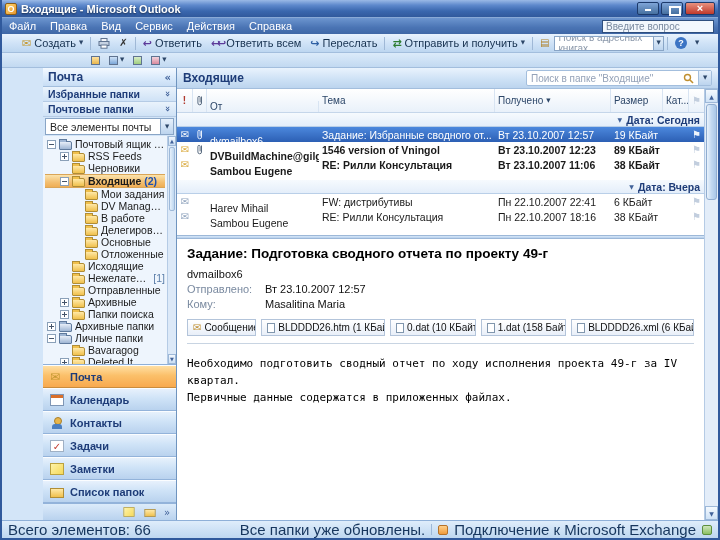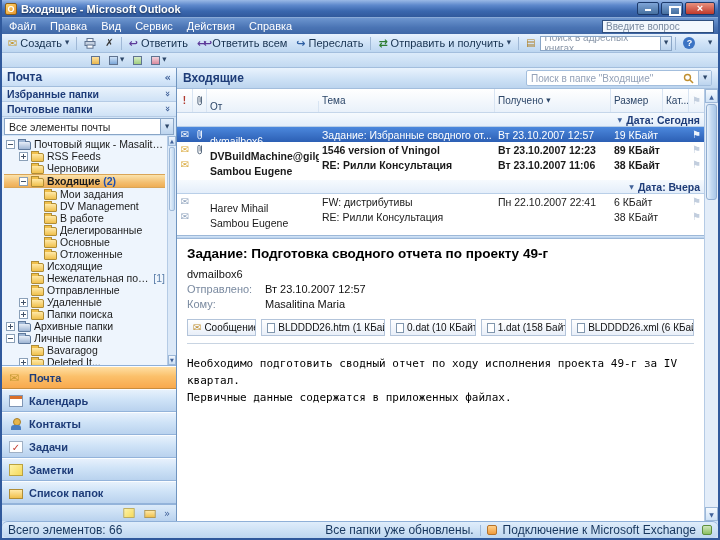--- a/index.html
+++ b/index.html
@@ -18,21 +18,21 @@
 .win-btn.max::before{content:"";position:absolute;left:7px;top:3px;width:8px;height:6px;border:2px solid #fff;border-top-width:2px;}
 .win-btn.close{width:30px;background:linear-gradient(#e8917e,#c0392b);}
 .win-btn.close::before{content:"×";position:absolute;inset:0;color:#fff;font-weight:bold;font-size:11px;line-height:11px;text-align:center;}
 
 
 .menubar{flex:0 0 17px;background:linear-gradient(#6c95cf,#4a74b4 60%,#3f67a6);border-top:1px solid #89a9d6;display:flex;align-items:center;color:#fff;}
 .menu-item{padding:0 7px;line-height:16px;white-space:nowrap;}
 .ask-box{margin-left:auto;margin-right:4px;width:112px;height:13px;background:#f2f7fd;border:1px solid #2e4e7e;color:#7a8aa0;font-size:10px;line-height:11px;padding:0 3px;overflow:hidden;white-space:nowrap;}
 
 
-.toolbar{flex:0 0 19px;background:linear-gradient(#e8f2fd,#d0e3f7 50%,#bdd6f0);border-bottom:1px solid #a3bedd;display:flex;align-items:center;padding:0 2px;gap:1px;}
+.toolbar{flex:0 0 19px;background:linear-gradient(#e8f2fd,#d0e3f7 50%,#bdd6f0);border-bottom:1px solid #a3bedd;display:flex;align-items:center;padding:0 16px;gap:1px;}
 .tbtn{display:flex;align-items:center;gap:3px;padding:0 4px;height:17px;border-radius:2px;white-space:nowrap;color:#16314f;}
 .tsep{width:1px;height:13px;background:#9fb8d6;margin:0 2px;flex:0 0 1px;}
 .i-down{font-family:"DejaVu Sans",sans-serif;font-size:5.5px;color:#2c4668;line-height:1;}
 .i-down::before{content:"▼";}
 .ic-newmail{font-family:"DejaVu Sans",sans-serif;font-size:11px;color:#c59a33;line-height:1;}
 .ic-newmail::before{content:"✉";}
 .ic-del{font-family:"DejaVu Sans",sans-serif;font-weight:bold;color:#333;font-size:10px;line-height:1;}
 .ic-del::before{content:"✗";}
 .ic-reply{font-family:"DejaVu Sans",sans-serif;color:#5c3a99;font-weight:bold;font-size:11px;line-height:1;}
 .ic-reply::before{content:"↩";}
@@ -53,21 +53,21 @@
 .sq{width:9px;height:9px;border:1px solid #5f7390;}
 .sq1{background:linear-gradient(#ffe2a0,#e8b64c);}
 .sq2{background:linear-gradient(#cfe2f7,#7ca7d8);}
 .sq3{background:linear-gradient(#d9edc8,#9fce7e);}
 .sq4{background:linear-gradient(#f3d3dc,#d98a9e);}
 
 
 .main{flex:1;display:flex;min-height:0;}
 
 
-.sidebar{flex:0 0 175px;display:flex;flex-direction:column;background:#d3e5f8;border-right:1px solid #6f94bf;min-height:0;min-width:0;}
+.sidebar{flex:0 0 175px;display:flex;flex-direction:column;background:#d3e5f8;border-right:1px solid #6f94bf;min-height:0;min-width:0;padding-left:41px;}
 .sb-title{flex:0 0 19px;display:flex;align-items:center;padding:0 5px;background:linear-gradient(#f4f9ff,#d8e9fb 60%,#c8ddf4);border-bottom:1px solid #a3bedd;color:#1e3c78;font-weight:bold;font-size:12px;}
 .i-chevL{margin-left:auto;color:#41629a;font-size:10px;font-family:"DejaVu Sans",sans-serif;}
 .i-chevL::before{content:"«";}
 .sb-bar{flex:0 0 15px;display:flex;align-items:center;padding:0 5px;background:linear-gradient(#eaf3fc,#cfe2f6);border-bottom:1px solid #b5cbe5;color:#1e3c78;font-size:10.5px;font-weight:bold;}
 .chev{margin-left:auto;color:#41629a;font-size:9px;font-family:"DejaVu Sans",sans-serif;}
 .chev::before{content:"»";display:inline-block;transform:rotate(90deg);}
 .sb-combo{flex:0 0 17px;display:flex;align-items:center;margin:1px 2px;background:#fff;border:1px solid #89a5c6;padding:0 0 0 4px;font-size:10.5px;color:#222;}
 .sb-combo .combo-btn{margin-left:auto;width:13px;height:100%;background:linear-gradient(#e6f0fb,#bcd4ee);border-left:1px solid #89a5c6;display:flex;align-items:center;justify-content:center;}
 .sb-tree{flex:1;min-height:0;background:#eef5fd;position:relative;padding:2px 11px 2px 2px;overflow:hidden;font-size:10.5px;}
 .tree-row{height:12px;display:flex;align-items:center;white-space:nowrap;color:#1a1a1a;overflow:hidden;}
@@ -159,21 +159,21 @@
 .doc-ic{width:8px;height:10px;background:#fff;border:1px solid #8096ad;flex:0 0 8px;}
 .rp-body{margin-top:11px;font-family:"DejaVu Sans Mono","Liberation Mono",monospace;font-size:11px;line-height:1.55;white-space:pre-line;color:#000;}
 
 
 .vscroll{flex:0 0 14px;background:#e3edf9;border-left:1px solid #b5cbe5;display:flex;flex-direction:column;}
 .vs-btn{flex:0 0 14px;background:linear-gradient(#f4f9fe,#cfe2f6);border:1px solid #9db8d8;display:flex;align-items:center;justify-content:center;font-size:6px;color:#41629a;font-family:"DejaVu Sans",sans-serif;}
 .vs-thumb{flex:0 0 96px;margin:1px;background:linear-gradient(90deg,#eaf3fc,#c2d9f1 50%,#a9c7e8);border:1px solid #90add0;border-radius:3px;}
 .vs-track{flex:1;}
 
 
-.statusbar{flex:0 0 17px;display:flex;align-items:center;background:linear-gradient(#dfedfb,#bed7f0);border-top:1px solid #8fb0d8;padding:0 6px;font-size:12px;color:#17365d;gap:6px;border-radius:6px;}
+.statusbar{flex:0 0 17px;display:flex;align-items:center;background:linear-gradient(#dfedfb,#bed7f0);border-top:1px solid #8fb0d8;padding:0 6px;font-size:15px;color:#17365d;gap:6px;}
 .sb-right{margin-left:auto;display:flex;align-items:center;gap:6px;}
 .status-ic{width:10px;height:10px;border-radius:2px;flex:0 0 10px;}
 .ic-exchange{background:linear-gradient(#ffd08a,#ef9b3c);border:1px solid #b5722a;}
 .ic-updated{background:linear-gradient(#cfe6bc,#8bc063);border:1px solid #5d8f3e;}
 .sb-sep{width:1px;height:11px;background:#9db8d8;}
 </style>
 </head>
 <body>
 
 <div class="window">
@@ -356,21 +356,21 @@
           <span class="tcount bracket">[1]</span>
         </div>
         <div class="tree-row lvl1">
           <span class="exp none"></span>
           <span class="fic"></span>
           <span class="tlabel">Отправленные</span>
         </div>
         <div class="tree-row lvl1">
           <span class="exp plus"></span>
           <span class="fic"></span>
-          <span class="tlabel">Удаленные</span>
+          <span class="tlabel">Архивные</span>
         </div>
         <div class="tree-row lvl1">
           <span class="exp plus"></span>
           <span class="fic"></span>
           <span class="tlabel">Папки поиска</span>
         </div>
         <div class="tree-row lvl0">
           <span class="exp plus"></span>
           <span class="fic mailbox"></span>
           <span class="tlabel">Архивные папки</span>
@@ -546,20 +546,21 @@
                   <span class="flag-g"></span>
                 </span>
             </div>
             <div class="msg-row">
               <span class="col c-ic">
                   <span class="env read"></span>
                 </span>
               <span class="col c-clip"></span>
               <span class="col c-from">Sambou Eugene</span>
               <span class="col c-subj">RE: Рилли  Консультация</span>
+              <span class="col c-recv">Пн 22.10.2007 18:16</span>
               <span class="col c-size">38 КБайт</span>
               <span class="col c-cat"></span>
               <span class="col c-flag">
                   <span class="flag-g"></span>
                 </span>
             </div>
           </div>
 
           <div class="splitter"></div>
 

